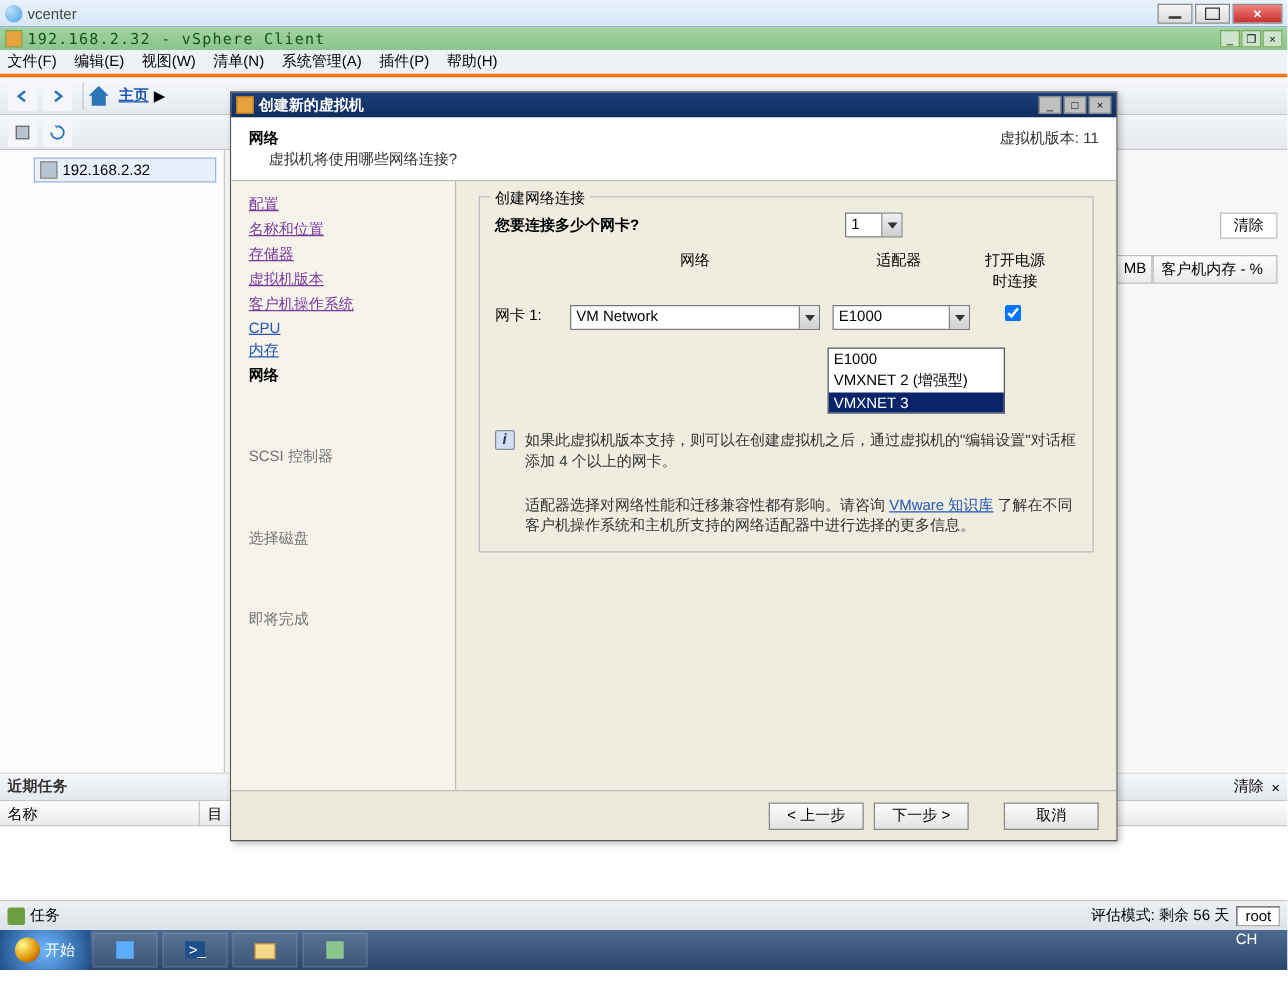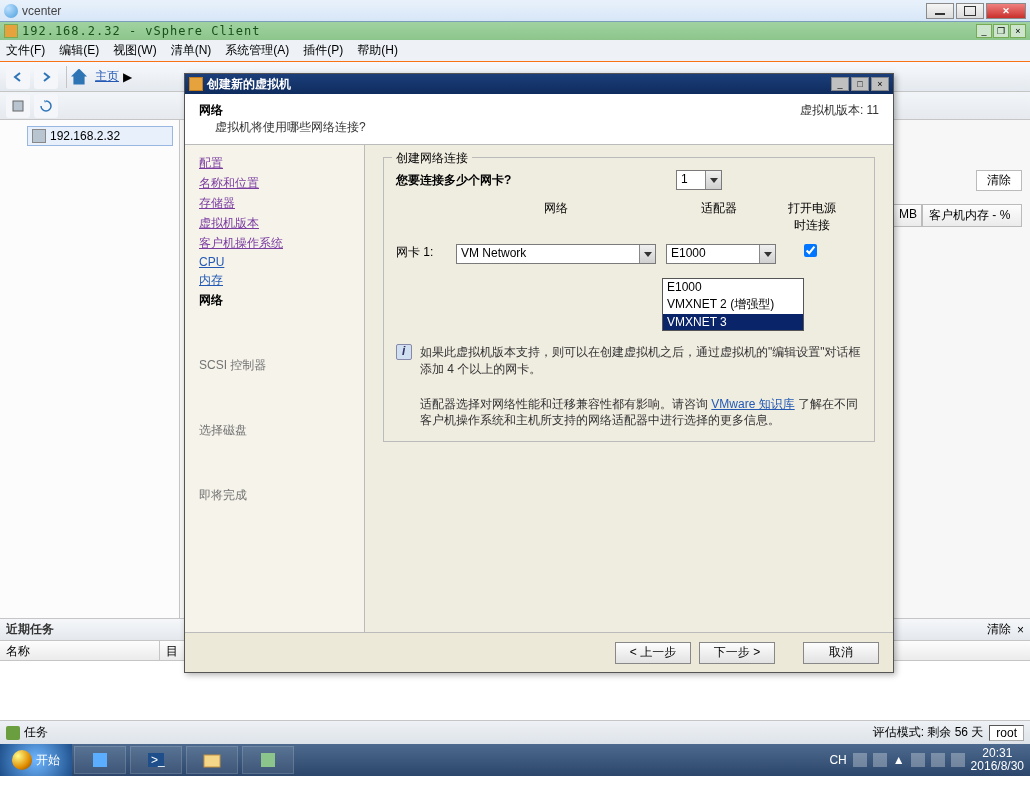--- a/index.html
+++ b/index.html
@@ -18,30 +18,30 @@
 .win-btn.close::after { content: "✕"; font-weight: bold; font-size: 9px; }
 
 
 .vcbar { height: 18px; background: linear-gradient(#a0d2a0,#8cc58c); display: flex; align-items: center; padding: 0 4px; }
 .vcbar .box { width: 14px; height: 14px; background: #e6a23c; border: 1px solid #7a5; margin-right: 4px; }
 .vcbar .txt { flex: 1; color: #19501a; font-family: monospace; letter-spacing: 1px; }
 .vcbar .small-btns { display: flex; gap: 1px; }
 .vcbar .sb { width: 16px; height: 14px; background: #cde5cd; border: 1px solid #7a5; font-size: 9px; display: flex; align-items: center; justify-content: center; }
 
 
-.menubar { height: 22px; background: #eef2f7; display: flex; align-items: center; padding: 0 6px; border-bottom: 1px solid #f97316; }
+.menubar { height: 22px; background: #eef2f7; display: flex; align-items: center; padding: 0 6px; border-bottom: 3px solid #f97316; }
 .menubar span { margin-right: 14px; cursor: pointer; }
 
 
 .toolbar { height: 30px; background: linear-gradient(#f7f9fc,#e4e9ef); display: flex; align-items: center; padding: 0 6px; border-bottom: 1px solid #c5c5c5; }
 .tbtn { width: 24px; height: 24px; background: #f4f6f9; border: 1px solid transparent; margin-right: 4px; border-radius: 3px; display: flex; align-items: center; justify-content: center; }
 .tsep { width: 1px; height: 22px; background: #c5c5c5; margin: 0 4px; }
 .addr { display: flex; align-items: center; }
 .addr .home { width: 16px; height: 16px; background: #2e75b6; clip-path: polygon(50% 0, 100% 50%, 85% 50%, 85% 100%, 15% 100%, 15% 50%, 0 50%); margin-right: 4px; }
-.addr .link { color: #2359b5; text-decoration: underline; margin: 0 4px; }
+.addr .link { color: #2359b5; text-decoration: underline; margin: 0 4px; font-weight: bold; }
 
 
 .toolbar2 { height: 28px; background: linear-gradient(#f2f5f8,#e6eaef); display: flex; align-items: center; padding: 0 6px; border-bottom: 1px solid #c5c5c5; }
 
 
 .main { display: flex; height: 498px; }
 .tree { width: 180px; background: #fcfcfc; border-right: 1px solid #c5c5c5; padding: 6px; }
 .tree-item { display: flex; align-items: center; padding: 2px 4px; background: #e8f0fb; border: 1px solid #99b7e0; margin-left: 21px; }
 .tree-item .srv { width: 14px; height: 14px; background: #b8c4d0; border: 1px solid #888; margin-right: 4px; }
 .content { flex: 1; background: #f7f7f7; position: relative; overflow: hidden; }
@@ -64,21 +64,21 @@
 .statusbar .tasks { flex: 1; display: flex; align-items: center; }
 .statusbar .tasks .icon { width: 14px; height: 14px; background: #6a9e3e; margin-right: 4px; border-radius: 2px; }
 .statusbar .right { display: flex; align-items: center; gap: 6px; }
 .statusbar .rootbox { border: 1px inset #aaa; background: #fff; padding: 0 6px; }
 
 
 .taskbar { height: 32px; background: linear-gradient(#4d6a8e, #2c466b); display: flex; align-items: center; }
 .start { height: 32px; padding: 0 12px; background: radial-gradient(circle at 50% 50%, #6fb6ff 0%, #1e4f8a 100%); display: flex; align-items: center; color: #fff; gap: 4px; }
 .start .orb { width: 20px; height: 20px; border-radius: 50%; background: radial-gradient(circle at 30% 30%, #fffd8a, #e08c00 60%, #7a3d00); }
 .task-item { width: 52px; height: 28px; margin: 0 2px; background: rgba(255,255,255,0.08); border: 1px solid rgba(255,255,255,0.15); display: flex; align-items: center; justify-content: center; }
-.tray { margin-left: auto; display: flex; align-items: center; gap: 6px; padding: 0 6px; color: #fff; font-size: 11px; height: 100%; }
+.tray { margin-left: auto; display: flex; align-items: center; gap: 6px; padding: 0 6px; color: #fff; font-size: 11px; height: 100%; flex-direction: column; }
 .tray .box { width: 14px; height: 14px; background: rgba(255,255,255,0.3); }
 .tray .clock { text-align: center; line-height: 1.1; font-size: 11px; }
 
 
 .dialog { position: absolute; left: 184px; top: 73px; width: 710px; height: 600px; background: #ece9d8; border: 1px solid #555; box-shadow: 2px 2px 6px rgba(0,0,0,0.3); display: flex; flex-direction: column; }
 .dlg-title { height: 20px; background: linear-gradient(#1b3e7a, #0f2c5e); color: #fff; display: flex; align-items: center; padding: 0 4px; }
 .dlg-title .icon { width: 14px; height: 14px; background: #e6a23c; border: 1px solid #c07a1a; margin-right: 4px; }
 .dlg-title .txt { flex: 1; font-weight: bold; }
 .dlg-title .wb { width: 18px; height: 14px; background: #c0c0c0; border: 1px solid #888; color: #000; display: flex; align-items: center; justify-content: center; font-size: 9px; margin-left: 2px; }
 

